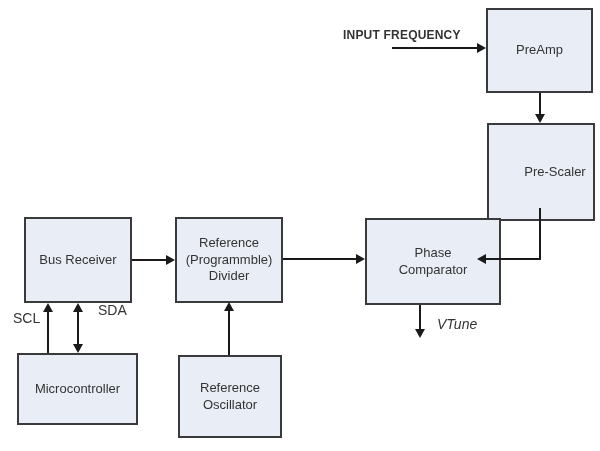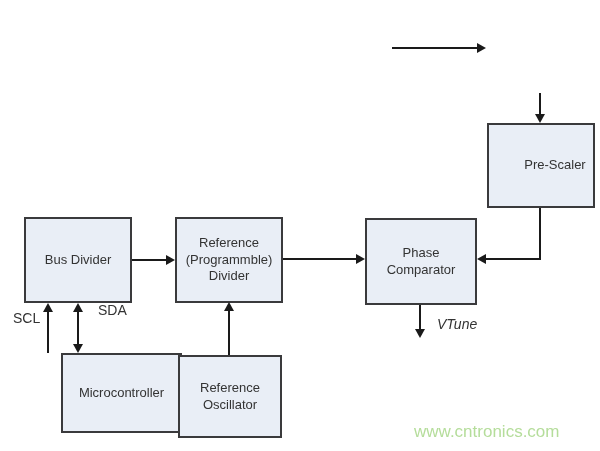--- a/index.html
+++ b/index.html
@@ -10,25 +10,25 @@
   }
   .block{
     position:absolute;box-sizing:border-box;
     background:var(--block-fill,#e9eef6);
     border:2px solid var(--block-border,#3a3a3c);
     display:flex;align-items:center;justify-content:center;
     text-align:center;font-size:13px;line-height:1.3;
     white-space:pre-line;color:var(--text,#333333);
   }
   .b-preamp{left:486px;top:8px;width:107px;height:85px;}
-  .b-prescaler{left:487px;top:123px;width:108px;height:85px;padding-left:28px;}
-  .b-phase{left:365px;top:218px;width:112px;height:87px;}
+  .b-prescaler{left:487px;top:123px;width:108px;height:98px;padding-left:28px;}
+  .b-phase{left:365px;top:218px;width:136px;height:87px;}
   .b-divider{left:175px;top:217px;width:108px;height:86px;}
   .b-bus{left:24px;top:217px;width:108px;height:86px;}
-  .b-micro{left:17px;top:353px;width:121px;height:80px;margin-left:44px;}
+  .b-micro{left:17px;top:353px;width:121px;height:72px;}
   .b-refosc{left:178px;top:355px;width:104px;height:83px;}
 
   .line{position:absolute;background:var(--line,#1a1a1a);}
   .head{position:absolute;width:0;height:0;}
   .head-right{border-top:5px solid transparent;border-bottom:5px solid transparent;border-left:9px solid var(--line,#1a1a1a);}
   .head-left{border-top:5px solid transparent;border-bottom:5px solid transparent;border-right:9px solid var(--line,#1a1a1a);}
   .head-down{border-left:5px solid transparent;border-right:5px solid transparent;border-top:9px solid var(--line,#1a1a1a);}
   .head-up{border-left:5px solid transparent;border-right:5px solid transparent;border-bottom:9px solid var(--line,#1a1a1a);}
 
   
@@ -66,27 +66,28 @@
   .t-scl{left:13px;top:310px;}
   .t-sda{left:98px;top:302px;}
   .t-vtune{left:437px;top:316px;font-style:italic;}
   .t-watermark{left:414px;top:422px;font-size:17px;color:var(--watermark,#b5dd9b);}
 </style>
 </head>
 <body>
 
 <div class="diagram" style="--block-fill: #e9eef6; --block-border: #3a3a3c; --line: #1a1a1a; --text: #333333; --watermark: #b5dd9b;">
 
+  <div class="block b-preamp">PreAmp</div>
   <div class="block b-prescaler">Pre-Scaler</div>
   <div class="block b-phase">Phase
 Comparator</div>
   <div class="block b-divider">Reference
 (Programmble)
 Divider</div>
-  <div class="block b-bus">Bus Divider</div>
+  <div class="block b-bus">Bus Receiver</div>
   <div class="block b-micro">Microcontroller</div>
   <div class="block b-refosc">Reference
 Oscillator</div>
 
   <div class="line l-infreq"></div>
   <div class="head head-right h-infreq"></div>
 
   <div class="line l-pre2scaler"></div>
   <div class="head head-down h-pre2scaler"></div>
 
@@ -106,18 +107,18 @@
   <div class="line l-sda"></div>
   <div class="head head-up h-sda-up"></div>
   <div class="head head-down h-sda-down"></div>
 
   <div class="line l-osc2div"></div>
   <div class="head head-up h-osc2div"></div>
 
   <div class="line l-vtune"></div>
   <div class="head head-down h-vtune"></div>
 
+  <div class="txt t-infreq">INPUT FREQUENCY</div>
   <div class="txt t-scl">SCL</div>
   <div class="txt t-sda">SDA</div>
   <div class="txt t-vtune">VTune</div>
-  <div class="txt t-watermark">www.cntronics.com</div>
 
 </div>
 
 </body></html>

